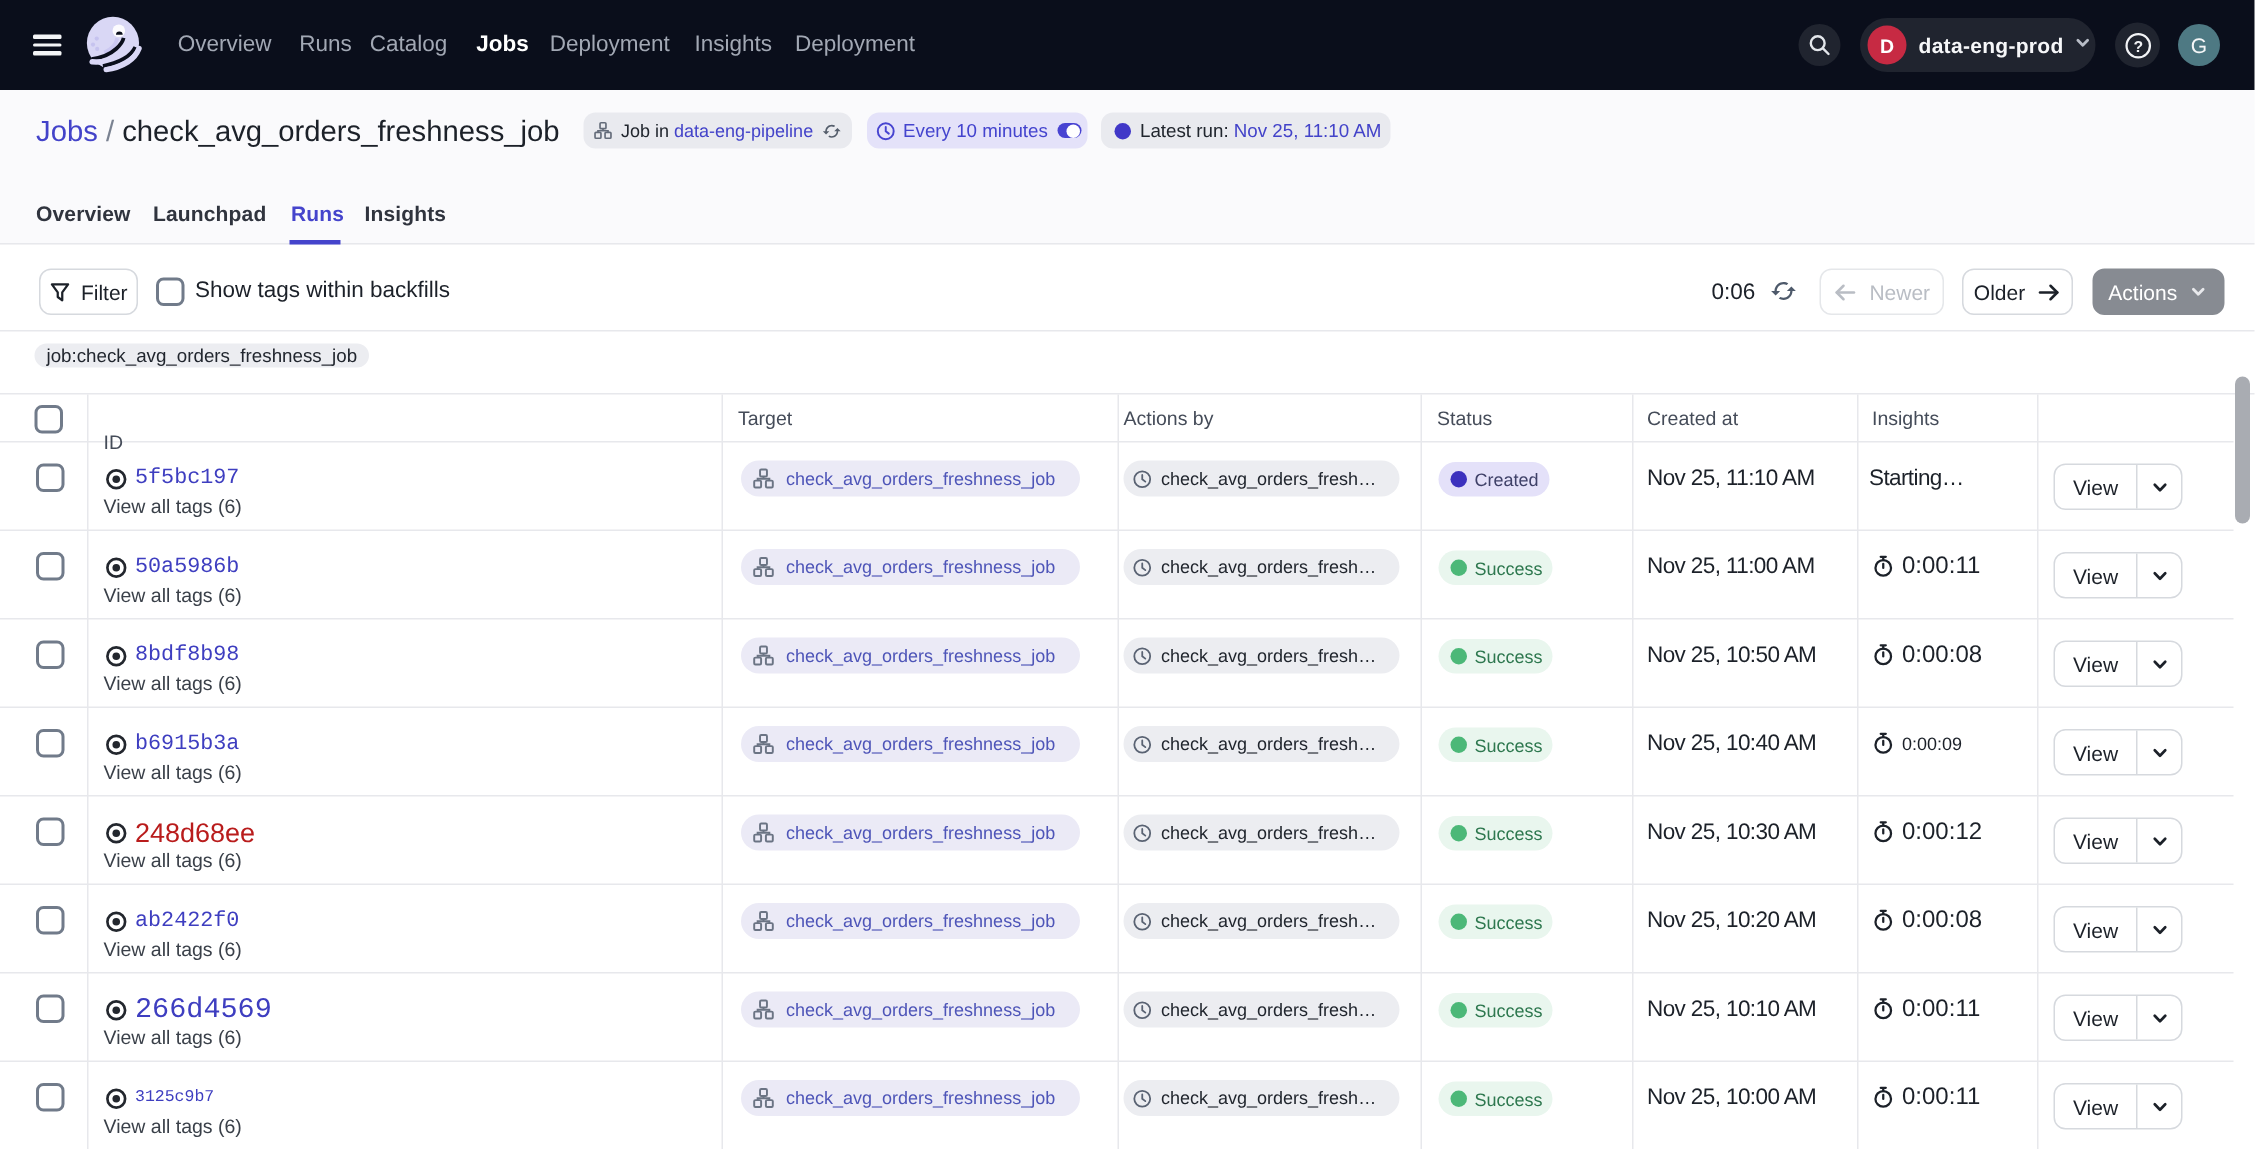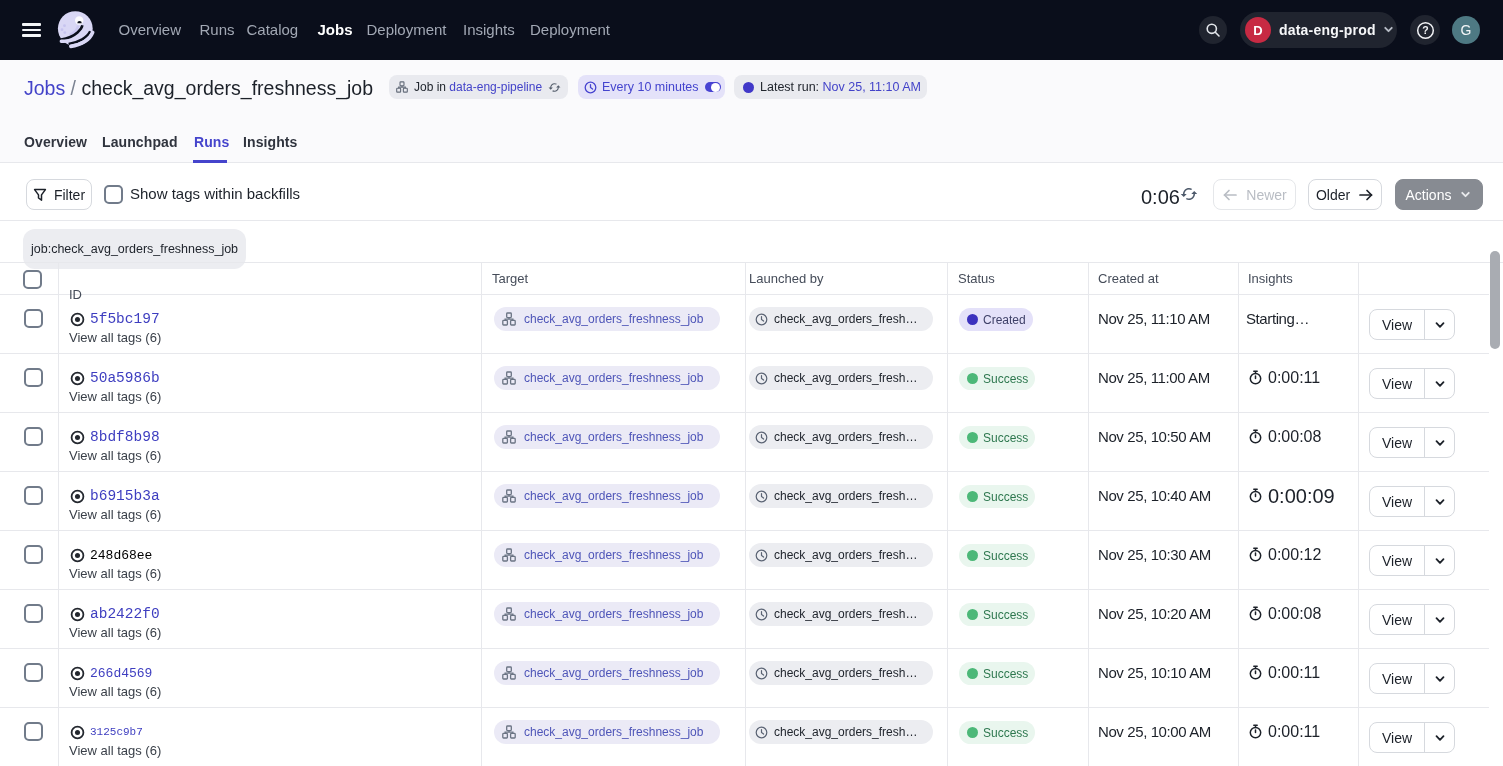--- a/index.html
+++ b/index.html
@@ -97,53 +97,53 @@
 <div class="abs" style="left:102px;top:133px;font-size:14px;font-weight:700;color:#30343E;line-height:18px;letter-spacing:0.1px">Launchpad</div>
 <div class="abs" style="left:194px;top:133px;font-size:14px;font-weight:700;color:#4544CC;line-height:18px;letter-spacing:0.1px">Runs</div>
 <div class="abs" style="left:243px;top:133px;font-size:14px;font-weight:700;color:#30343E;line-height:18px;letter-spacing:0.1px">Insights</div>
 <div class="abs" style="left:193px;top:160px;width:34px;height:3px;background:#4544CC"></div>
 <div class="hline" style="left:0;top:220px;width:1503px"></div>
 <div class="btn" style="left:26px;top:179px;width:66px;height:31px;gap:7px"><svg width="14" height="14" viewBox="0 0 14 14" style="flex:none">
       <path d="M1.6 1.6h10.8L8.5 6.9v5.3L5.5 10V6.9Z" fill="none" stroke="#1C2129" stroke-width="1.5" stroke-linejoin="round"></path>
     </svg>Filter</div>
 <div class="cbx" style="left:104px;top:185px"></div>
 <div class="abs" style="left:130px;top:185px;font-size:15px;color:#1C2129;line-height:18px">Show tags within backfills</div>
-<div class="abs" style="left:1141px;top:186px;font-size:20px;color:#1C2129">0:06</div>
+<div class="abs" style="left:1141px;top:186px;font-size:15px;color:#1C2129">0:06</div>
 <div class="abs" style="left:1180px;top:185px"><svg width="18" height="18" viewBox="0 0 24 24" style="flex:none">
       <path fill="#4E5A6B" d="M19 8l-4 4h3c0 3.31-2.69 6-6 6-1.01 0-1.97-.25-2.8-.7l-1.46 1.46C8.97 19.54 10.43 20 12 20c4.42 0 8-3.58 8-8h3l-4-4zM6 12c0-3.31 2.69-6 6-6 1.01 0 1.97.25 2.8.7l1.46-1.46C15.03 4.46 13.57 4 12 4c-4.42 0-8 3.58-8 8H1l4 4 4-4H6z"></path>
     </svg></div>
 <div class="btn" style="left:1213px;top:179px;width:83px;height:31px;gap:8px;border-color:#E5E7EA;color:#B9BDC4"><svg width="16" height="14" viewBox="0 0 16 14" style="flex:none">
       <g fill="none" stroke="#B9BDC4" stroke-width="1.7" stroke-linecap="round" stroke-linejoin="round">
         <path d="M14 7H2.5"></path>
         <path d="M7 2.5 2.5 7 7 11.5"></path>
       </g>
     </svg>Newer</div>
 <div class="btn" style="left:1308px;top:179px;width:74px;height:31px;gap:8px">Older<svg width="16" height="14" viewBox="0 0 16 14" style="flex:none">
       <g fill="none" stroke="#1C2129" stroke-width="1.7" stroke-linecap="round" stroke-linejoin="round">
         <path d="M2 7h11.5"></path>
         <path d="M9 2.5 13.5 7 9 11.5"></path>
       </g>
     </svg></div>
 <div class="btn" style="left:1395px;top:179px;width:88px;height:31px;gap:8px;background:#878B92;border-color:#878B92;color:#fff">Actions<svg width="13" height="13" viewBox="0 0 14 14" style="flex:none">
       <path d="M3.5 5.2 7 8.8l3.5-3.6" fill="none" stroke="#E8E9EC" stroke-width="2.0" stroke-linecap="round" stroke-linejoin="round"></path>
     </svg></div>
-<div class="tagpill" style="left:23px;top:229px;width:223px;height:40px;background:#ECEDF1;padding:0 8px;color:#21262E;font-size:12.5px">job:check_avg_orders_freshness_job</div>
+<div class="tagpill" style="left:23px;top:229px;width:223px;height:16px;background:#ECEDF1;padding:0 8px;color:#21262E;font-size:12.5px">job:check_avg_orders_freshness_job</div>
 <div class="hline" style="left:0;top:262px;width:1503px"></div>
 <div class="hline" style="left:0;top:294px;width:1489px"></div>
 <div class="vline" style="left:58px;top:263px;height:503px"></div>
 <div class="vline" style="left:481px;top:263px;height:503px"></div>
 <div class="vline" style="left:745px;top:263px;height:503px"></div>
 <div class="vline" style="left:947px;top:263px;height:503px"></div>
 <div class="vline" style="left:1088px;top:263px;height:503px"></div>
 <div class="vline" style="left:1238px;top:263px;height:503px"></div>
 <div class="vline" style="left:1358px;top:263px;height:503px"></div>
 <div class="cbx" style="left:23px;top:270px"></div>
 <div class="hdr" style="left:69px;top:287px">ID</div>
 <div class="hdr" style="left:492px;top:271px">Target</div>
-<div class="hdr" style="left:749px;top:271px">Launched by</div>
+<div class="hdr" style="left:749px;top:271px">Actions by</div>
 <div class="hdr" style="left:958px;top:271px">Status</div>
 <div class="hdr" style="left:1098px;top:271px">Created at</div>
 <div class="hdr" style="left:1248px;top:271px">Insights</div>
 <div class="cbx" style="left:24px;top:309px"></div>
 <div class="abs" style="left:70px;top:312px"><svg width="15" height="15" viewBox="0 0 16 16" style="flex:none">
       <circle cx="8" cy="8" r="6.3" fill="none" stroke="#23272E" stroke-width="1.9"></circle>
       <circle cx="8" cy="8" r="2.7" fill="#23272E"></circle>
     </svg></div>
 <div class="abs" style="left:90px;top:312px;font-family:'Liberation Mono',monospace;font-size:14.5px;color:#3E3EC0;line-height:15px">5f5bc197</div>
 <div class="abs" style="left:69px;top:331px;font-size:13px;color:#3A4049;line-height:14px">View all tags (6)</div>
@@ -309,36 +309,36 @@
     <span style="width:11px;height:11px;border-radius:50%;background:#4CB878;flex:none"></span>
     <span style="color:#2E784F">Success</span>
   </div>
 <div class="created" style="left:1098px;top:487px">Nov 25, 10:40 AM</div>
 <div class="abs" style="left:1248px;top:488px"><svg width="15" height="15" viewBox="0 0 15 15" style="flex:none">
       <g fill="none" stroke="#1C2129" stroke-width="1.5" stroke-linecap="round">
         <circle cx="7.5" cy="8.6" r="5.2"></circle>
         <path d="M7.5 8.6V5.9M5.8 1.2h3.4M7.5 1.3v2.1"></path>
       </g>
     </svg></div>
-<div class="created" style="left:1268px;top:487px;font-size:20px;letter-spacing:0">0:00:09</div>
+<div class="created" style="left:1268px;top:487px;font-size:12px;letter-spacing:0">0:00:09</div>
 <div class="abs" style="left:1369px;top:486px;width:86px;height:31px;border:1px solid #D6D9DE;border-radius:8px;background:#fff;display:flex">
     <div style="width:55px;display:flex;align-items:center;justify-content:center;font-size:14px;color:#1C2129;border-right:1px solid #D6D9DE">View</div>
     <div style="flex:1;display:flex;align-items:center;justify-content:center">
       <svg width="14" height="14" viewBox="0 0 14 14" style="flex:none">
         <path d="M3.5 5.2 7 8.8l3.5-3.6" fill="none" stroke="#1C2129" stroke-width="1.8" stroke-linecap="round" stroke-linejoin="round"></path>
       </svg>
     </div>
   </div>
 <div class="hline" style="left:0;top:530px;width:1489px"></div>
 <div class="cbx" style="left:24px;top:545px"></div>
 <div class="abs" style="left:70px;top:548px"><svg width="15" height="15" viewBox="0 0 16 16" style="flex:none">
       <circle cx="8" cy="8" r="6.3" fill="none" stroke="#23272E" stroke-width="1.9"></circle>
       <circle cx="8" cy="8" r="2.7" fill="#23272E"></circle>
     </svg></div>
-<div class="abs" style="left:90px;top:548px;font-family:Liberation Mono, monospace;font-size:13px;color:#000000;line-height:15px">248d68ee</div>
+<div class="abs" style="left:90px;top:548px;font-family:Liberation Sans, sans-serif;font-size:18px;color:#b91c1c;line-height:15px">248d68ee</div>
 <div class="abs" style="left:69px;top:567px;font-size:13px;color:#3A4049;line-height:14px">View all tags (6)</div>
 <div class="tagpill" style="left:494px;top:543px;width:226px;height:24px;background:#EBEAF6;padding:0 5px 0 8px;gap:8px">
     <svg width="14" height="14" viewBox="0 0 14 14" style="flex:none">
       <g fill="none" stroke="#6B7484" stroke-width="1.3">
         <rect x="4.7" y="1" width="4.6" height="4.6" rx="0.8"></rect>
         <rect x="0.8" y="8.4" width="4.6" height="4.6" rx="0.8"></rect>
         <rect x="8.6" y="8.4" width="4.6" height="4.6" rx="0.8"></rect>
         <path d="M7 5.6v1.6M3.1 8.4V7.2h7.8v1.2"></path>
       </g>
     </svg>
@@ -420,21 +420,21 @@
         <path d="M3.5 5.2 7 8.8l3.5-3.6" fill="none" stroke="#1C2129" stroke-width="1.8" stroke-linecap="round" stroke-linejoin="round"></path>
       </svg>
     </div>
   </div>
 <div class="hline" style="left:0;top:648px;width:1489px"></div>
 <div class="cbx" style="left:24px;top:663px"></div>
 <div class="abs" style="left:70px;top:666px"><svg width="15" height="15" viewBox="0 0 16 16" style="flex:none">
       <circle cx="8" cy="8" r="6.3" fill="none" stroke="#23272E" stroke-width="1.9"></circle>
       <circle cx="8" cy="8" r="2.7" fill="#23272E"></circle>
     </svg></div>
-<div class="abs" style="left:90px;top:666px;font-family:'Liberation Mono',monospace;font-size:13px;color:#3E3EC0;line-height:15px">266d4569</div>
+<div class="abs" style="left:90px;top:666px;font-family:'Liberation Mono',monospace;font-size:19px;color:#3E3EC0;line-height:15px">266d4569</div>
 <div class="abs" style="left:69px;top:685px;font-size:13px;color:#3A4049;line-height:14px">View all tags (6)</div>
 <div class="tagpill" style="left:494px;top:661px;width:226px;height:24px;background:#EBEAF6;padding:0 5px 0 8px;gap:8px">
     <svg width="14" height="14" viewBox="0 0 14 14" style="flex:none">
       <g fill="none" stroke="#6B7484" stroke-width="1.3">
         <rect x="4.7" y="1" width="4.6" height="4.6" rx="0.8"></rect>
         <rect x="0.8" y="8.4" width="4.6" height="4.6" rx="0.8"></rect>
         <rect x="8.6" y="8.4" width="4.6" height="4.6" rx="0.8"></rect>
         <path d="M7 5.6v1.6M3.1 8.4V7.2h7.8v1.2"></path>
       </g>
     </svg>

